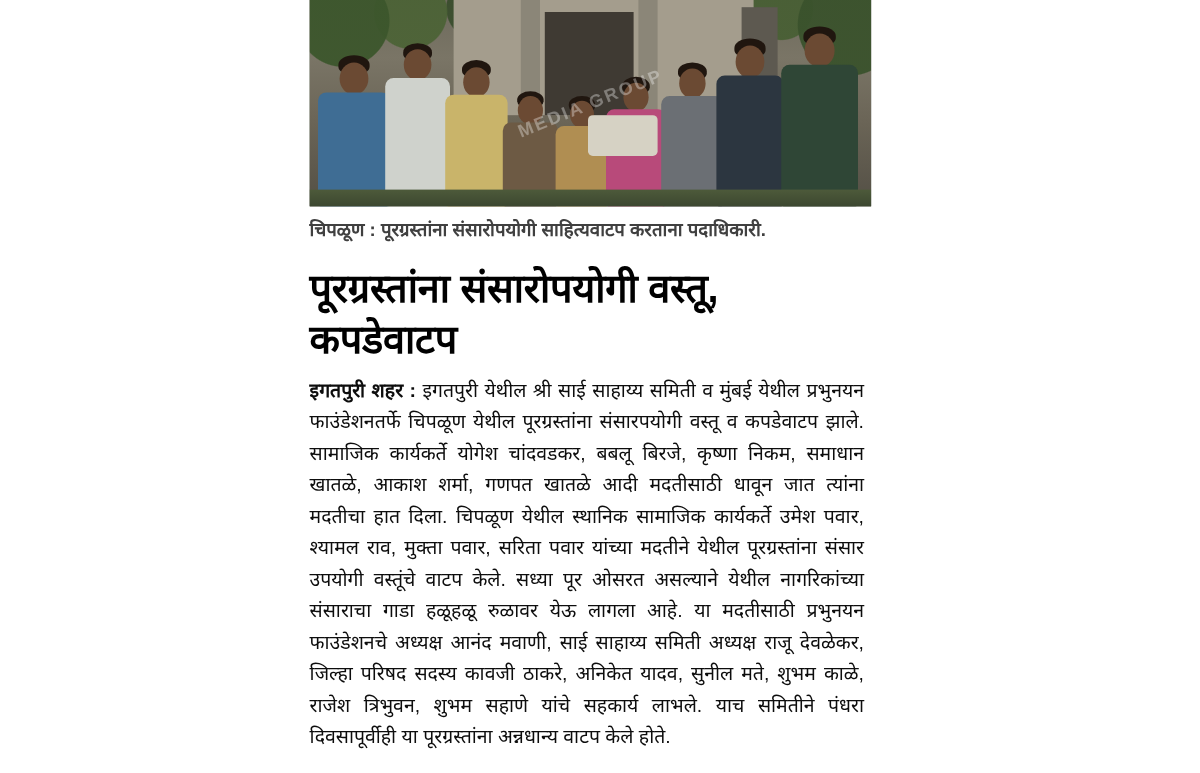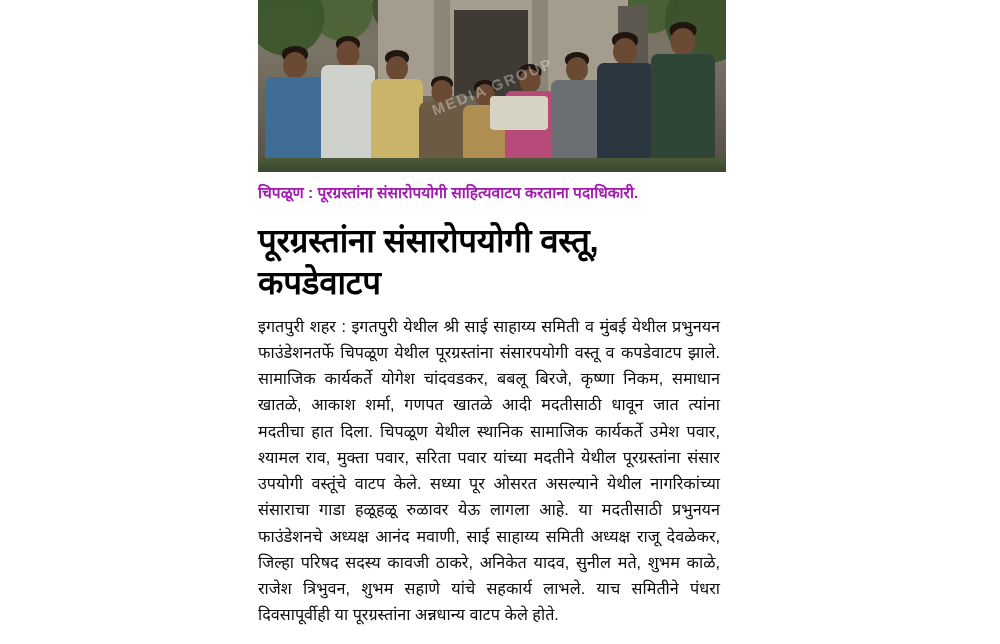--- a/index.html
+++ b/index.html
@@ -103,21 +103,21 @@
     pointer-events: none;
   }
 
   
   .caption {
     margin-top: 9px;
     font-family: "Liberation Sans", sans-serif;
     font-weight: bold;
     font-size: 15.5px;
     line-height: 1.5;
-    color: #a21caf;
+    color: #404040;
     text-align: justify;
     text-justify: inter-word;
     width: 462px;
   }
 
   
   .headline {
     margin-top: 16px;
     font-family: "Liberation Sans", sans-serif;
     font-weight: bold;
@@ -132,21 +132,21 @@
     margin-top: 10px;
     font-family: "Liberation Sans", sans-serif;
     font-size: 16.2px;
     line-height: 1.62;
     color: #0d0d0d;
     text-align: justify;
     text-justify: inter-word;
     width: 462px;
   }
   .dateline {
-    font-weight: normal;
+    font-weight: bold;
   }
 </style>
 </head>
 <body>
 
 <div class="page">
   <div class="article">
 
     <div class="photo-wrap">
       <div class="photo"></div>

